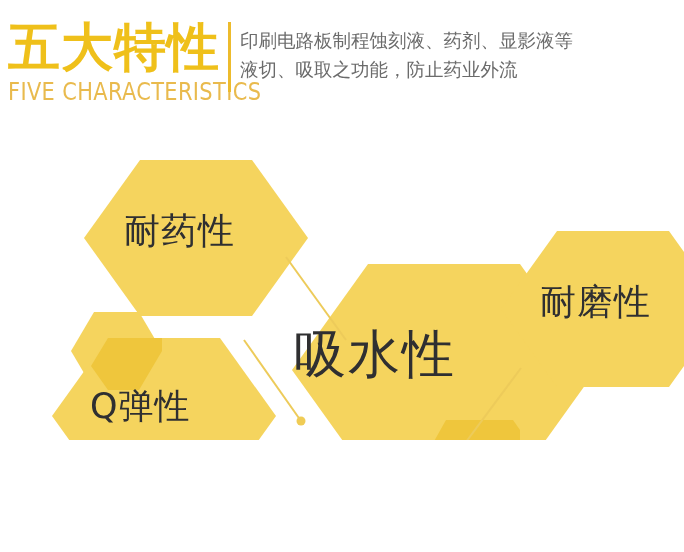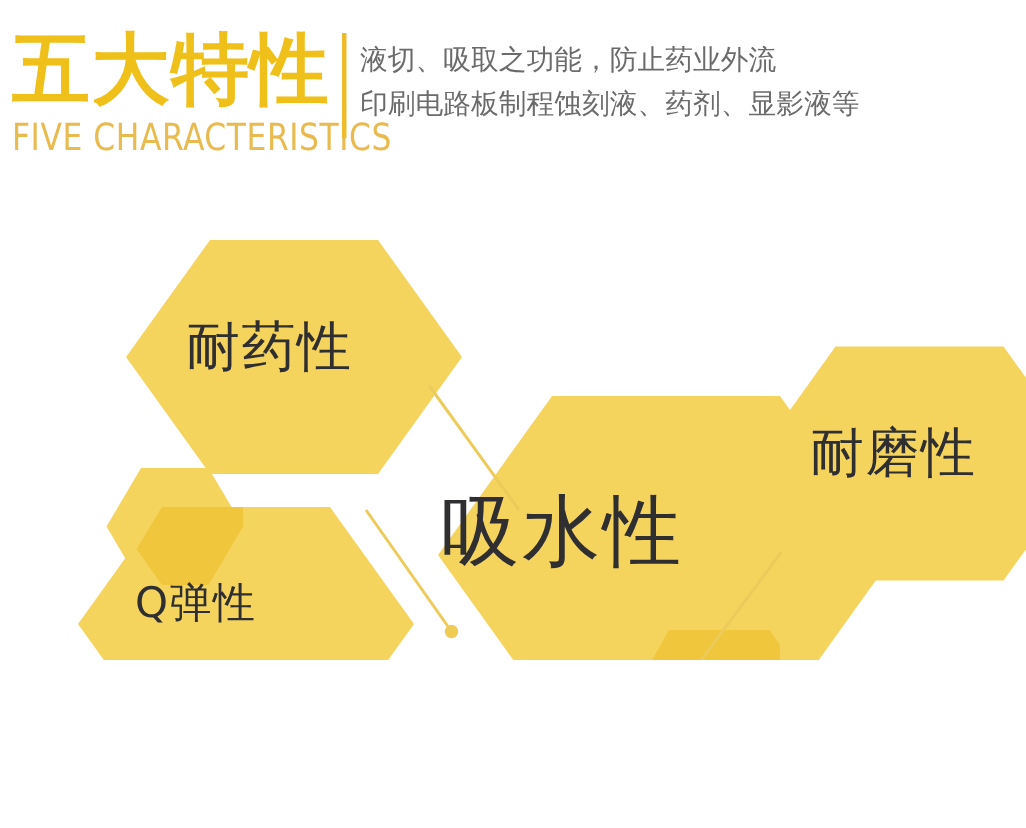--- a/index.html
+++ b/index.html
@@ -86,41 +86,41 @@
 
   .hex-label {
     position: absolute;
     color: #2f2f31;
     font-family: "DejaVu Sans", "Liberation Sans", sans-serif;
     white-space: nowrap;
     letter-spacing: 1px;
     pointer-events: none;
   }
   .lbl-naiyao   { left: 108px; top: 207px; font-size: 36px; }
-  .lbl-qtan     { left:  74px; top: 383px; font-size: 28px; }
+  .lbl-qtan     { left:  74px; top: 383px; font-size: 35px; }
   .lbl-xishui   { left: 278px; top: 320px; font-size: 52px; letter-spacing: 2px; }
   .lbl-naimo    { left: 524px; top: 278px; font-size: 36px; }
 </style>
 </head>
 <body>
 
 <div id="page">
 
   <div class="header">
 
     <div class="header-title-block">
       <div class="header-title">五大特性</div>
       <div class="header-subtitle-en">FIVE CHARACTERISTICS</div>
     </div>
 
     <div class="header-divider"></div>
 
     <div class="header-desc">
+      <div class="header-desc-line">印刷电路板制程蚀刻液、药剂、显影液等</div>
       <div class="header-desc-line">液切、吸取之功能，防止药业外流</div>
-      <div class="header-desc-line">印刷电路板制程蚀刻液、药剂、显影液等</div>
     </div>
 
   </div>
 
   <div class="stage">
 
     <svg width="684" height="552" viewBox="0 0 684 552">
 
       <defs>
 

